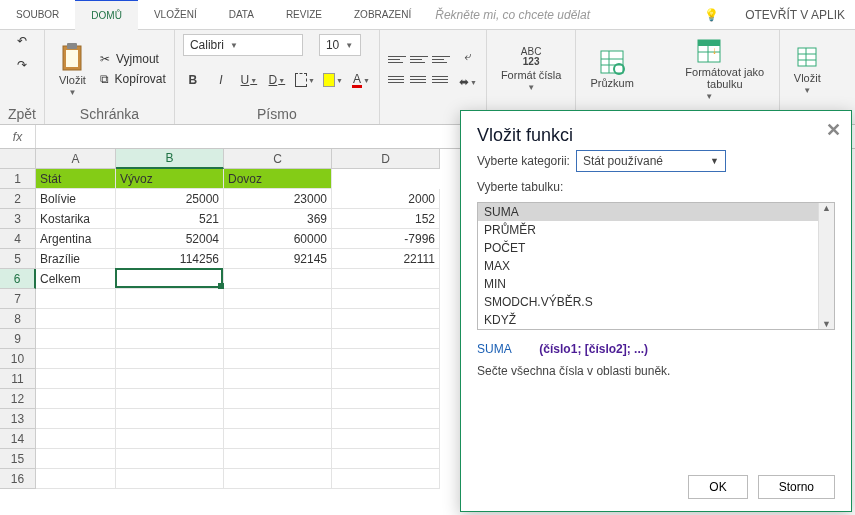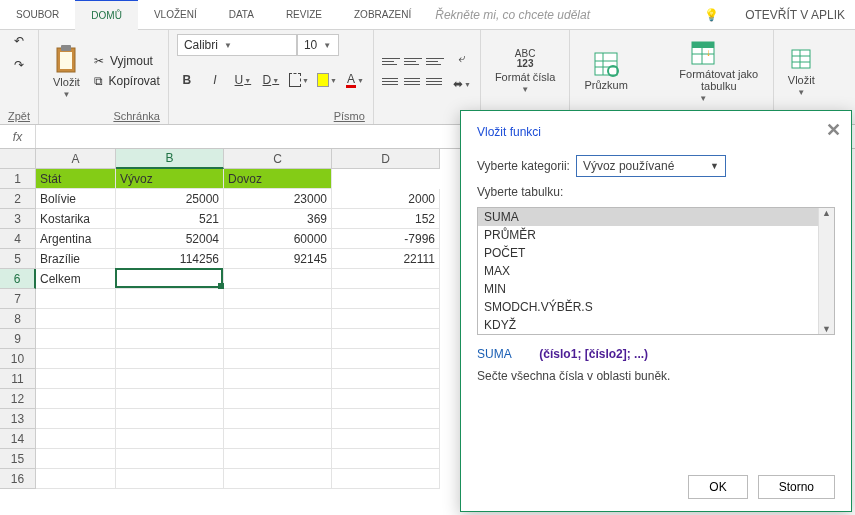--- a/index.html
+++ b/index.html
@@ -11,29 +11,29 @@
   .tab.active { background: #f3f3f3; color: #217346; font-weight: 400; border-top: 1px solid #1d4ed8; }
   .tell-me { flex: 1; display: flex; align-items: center; padding: 0 8px; color: #999; font-style: italic; }
   .tell-me-bulb { color: #f0b020; margin-left: auto; margin-right: 8px; font-style: normal; }
   .open-in { padding: 0 10px; color: #555; }
   
   
   .ribbon { display: flex; background: #f3f3f3; height: 95px; border-bottom: 1px solid #c8c8c8; }
   
   .ribbon-group { display: flex; flex-direction: column; border-right: 1px solid #d8d8d8; padding: 4px 8px 2px 8px; }
   .ribbon-group-body { flex: 1; display: flex; align-items: center; gap: 8px; }
-  .ribbon-group-label { text-align: right; font-size: 11px; color: #666; padding-top: 2px; text-decoration: underline; }
+  .ribbon-group-label { text-align: center; font-size: 14px; color: #666; padding-top: 2px; }
   
   .btn-big { display: flex; flex-direction: column; align-items: center; justify-content: center; padding: 2px 6px; cursor: pointer; font-size: 11px; color: #444; gap: 2px; }
   .btn-big .caret { font-size: 8px; color: #666; }
   
   .clip-actions { display: flex; flex-direction: column; gap: 6px; font-size: 12px; }
   .clip-action { display: flex; align-items: center; gap: 6px; cursor: pointer; }
   
-  .font-row1 { display: flex; align-items: center; gap: 0; margin-bottom: 6px; }
+  .font-row1 { display: flex; align-items: center; gap: 16px; margin-bottom: 6px; }
   .font-row2 { display: flex; align-items: center; gap: 8px; }
   .combo { border: 1px solid #c8c8c8; background: #fff; height: 22px; display: flex; align-items: center; padding: 0 6px; font-size: 12px; color: #333; }
   .combo .caret { margin-left: 6px; font-size: 8px; color: #666; }
   .combo.font-name { width: 120px; }
   .combo.font-size { width: 42px; }
   .fmt-btn { width: 20px; height: 20px; display: flex; align-items: center; justify-content: center; cursor: pointer; color: #444; position: relative; }
   .fmt-btn.bold { font-weight: bold; }
   .fmt-btn.italic { font-style: italic; }
   .fmt-btn.underline { text-decoration: underline; }
   .fmt-btn.dstrike { text-decoration: underline; position: relative; }
@@ -67,21 +67,21 @@
   .cells { position:relative; }
   .row { display:flex; height:20px; }
   .cell { border-right:1px solid #e3e3e3; border-bottom:1px solid #e3e3e3; height:20px; display:flex; align-items:center; padding:0 4px; background:#fff; overflow:hidden; }
   .cell.hdr { background:#84cc16; }
   .cell.num { justify-content:flex-end; }
   .active-cell { position:absolute; border:2px solid #217346; pointer-events:none; }
   .active-cell .handle { position:absolute; right:-3px; bottom:-3px; width:6px; height:6px; background:#217346; }
   
   
   .dialog { position:absolute; left:460px; top:110px; width:392px; height:402px; background:#fff; border:1px solid #1a8f5a; box-shadow:0 4px 16px rgba(0,0,0,0.25); display:flex; flex-direction:column; padding:14px 16px 12px 16px; }
-  .dialog-title { font-size:12px; color:#1d4ed8; margin-bottom:16px; }
+  .dialog-title { font-size:18px; color:#0f172a; margin-bottom:4px; }
   .dialog-close { position:absolute; top:8px; right:10px; font-size:18px; color:#888; cursor:pointer; font-weight:bold; }
   .dlg-row { display:flex; align-items:center; margin-bottom:8px; font-size:12px; color:#444; }
   .dlg-row label { margin-right:6px; }
   .dlg-select { border:1px solid #3a6fb7; height:22px; padding:0 6px; display:flex; align-items:center; background:#fff; min-width:150px; justify-content:space-between; }
   .dlg-select .caret { font-size:9px; }
   .func-list { border:1px solid #bbb; height:128px; overflow:hidden; position:relative; margin-bottom:12px; }
   .func-item { padding:2px 6px; font-size:12px; color:#333; cursor:pointer; }
   .func-item.selected { background:#d6d6d6; }
   .func-scroll { position:absolute; right:0; top:0; bottom:0; width:16px; background:#f0f0f0; border-left:1px solid #ddd; display:flex; flex-direction:column; justify-content:space-between; align-items:center; font-size:9px; color:#666; }
   .func-sig { font-size:12px; color:#1a5fb4; margin-bottom:8px; }
@@ -420,21 +420,21 @@
       </div>
   </div>
 </div>
 
 <div class="dialog">
   <div class="dialog-close">✕</div>
   <div class="dialog-title">Vložit funkci</div>
   <div class="dlg-row">
     <label>Vyberte kategorii:</label>
     <div class="dlg-select">
-      <span>Vývoz používané</span>
+      <span>Stát používané</span>
       <span class="caret">▼</span>
     </div>
   </div>
   <div class="dlg-row">
     <label>Vyberte tabulku:</label>
   </div>
   <div class="func-list" id="func-list">
     <div class="func-item selected">SUMA</div>
       <div class="func-item">PRŮMĚR</div>
       <div class="func-item">POČET</div>

